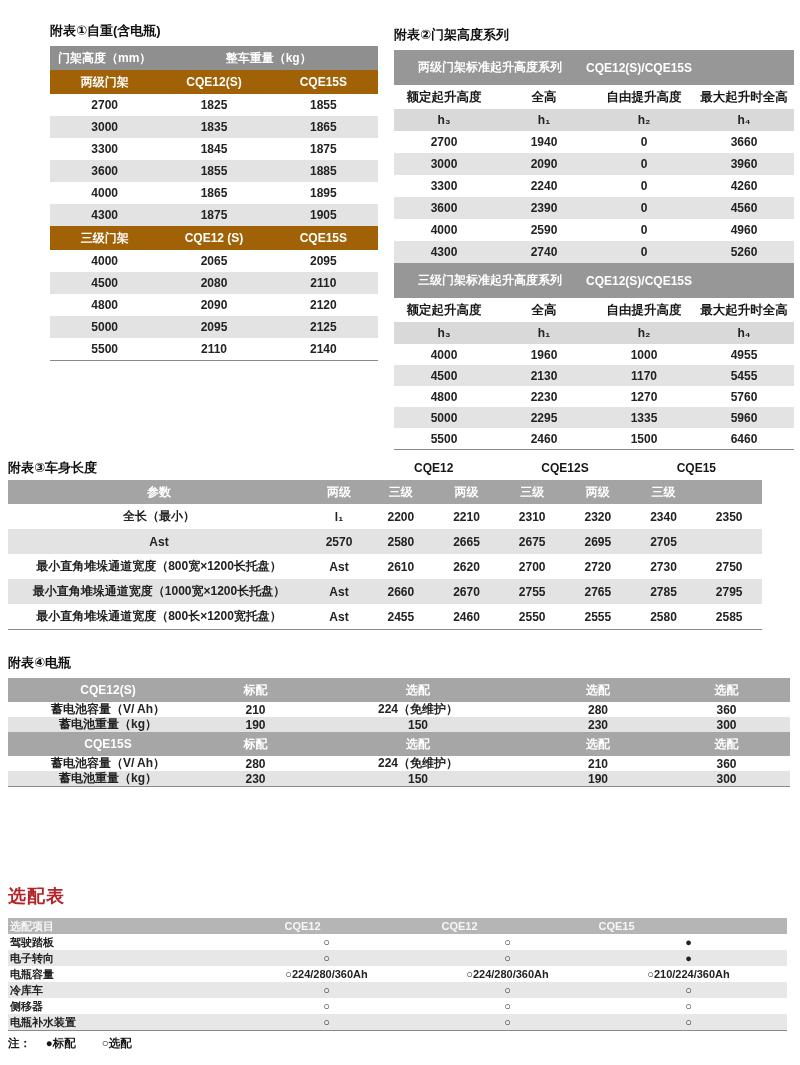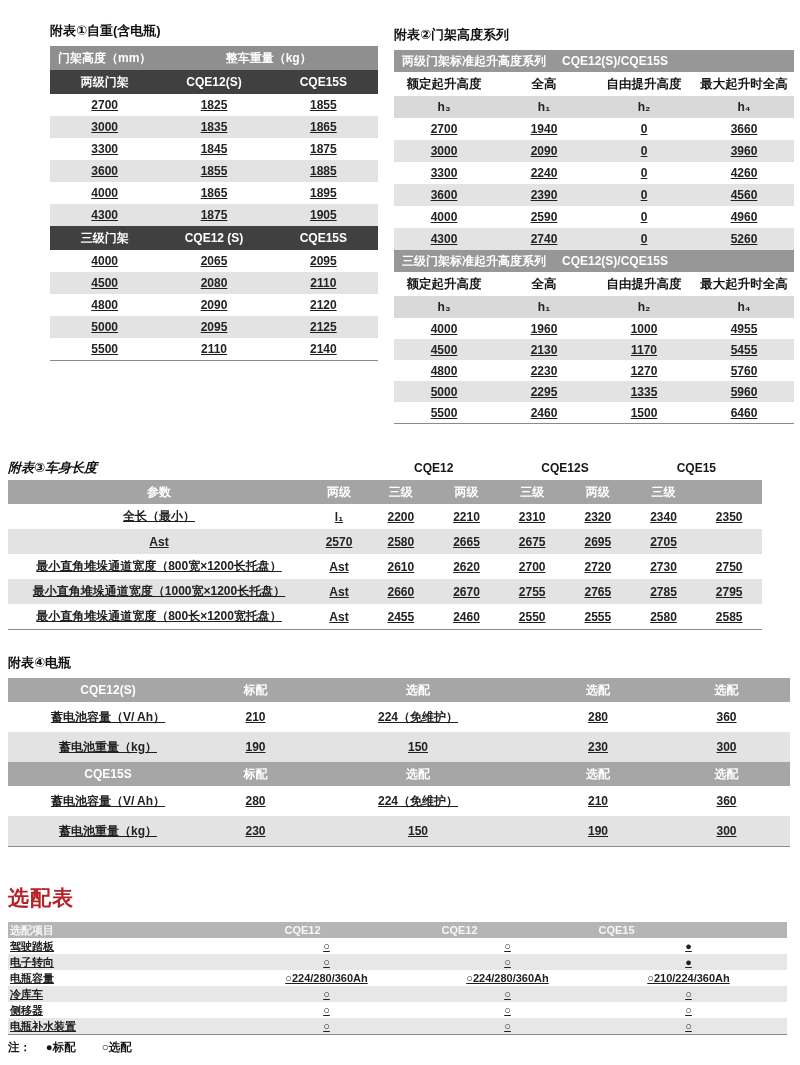--- a/index.html
+++ b/index.html
@@ -13,27 +13,27 @@
   .sec-title{
     font-size:13px;font-weight:700;color:#111;margin:0 0 6px 0;white-space:nowrap;
   }
   .tbl{width:100%;border-bottom:1px solid #8a8a8a;}
   .row{display:grid;align-items:center;}
   .cell{
     text-align:center;font-size:12px;font-weight:700;color:#222;
     white-space:nowrap;overflow:hidden;
   }
   
-  .row-data{height:22px;background:#ffffff;text-decoration:underline;}
+  .row-data{height:22px;background:#ffffff;}
   .row-data.alt{background:#e3e3e3;}
   .row-head1{height:24px;background:#8f8f8f;}
   .row-head1 .cell{color:#fff;}
-  .row-head2{height:24px;background:#404040;}
+  .row-head2{height:24px;background:#a16207;}
   .row-head2 .cell{color:#fff;}
-  .row-band{height:22px;background:#979797;display:flex;align-items:center;gap:16px;padding-left:8px;}
+  .row-band{height:35px;background:#979797;display:flex;align-items:center;gap:24px;padding-left:24px;}
   .row-band .cell{color:#fff;text-align:left;}
   .row-colhead{height:24px;background:#fff;}
   .row-colhead .cell{color:#161616;font-size:12.5px;}
   .row-sub{height:22px;background:#d9d9d9;}
   .row-models{height:24px;background:#fff;}
   .row-head{height:24px;background:#a6a6a6;}
   .row-head .cell{color:#fff;}
   
   .tbl-t1 .row{grid-template-columns:repeat(3,1fr);}
   .tbl-t1 .row-head1{grid-template-columns:repeat(3,1fr);}
@@ -46,24 +46,24 @@
   
   .tbl-t3 .row{grid-template-columns:302px 58px repeat(6,1fr);}
   .tbl-t3 .row-models .cell:nth-child(1){grid-column:3 / span 2;}
   .tbl-t3 .row-models .cell:nth-child(2){grid-column:5 / span 2;}
   .tbl-t3 .row-models .cell:nth-child(3){grid-column:7 / span 2;}
   .tbl-t3 .row-models .cell{color:#161616;}
   .tbl-t3 .row-head{background:#a4a4a4;}
   .tbl-t3 .row-data{height:25px;}
   
   .tbl-t4 .row{grid-template-columns:200px 95px 230px 130px 1fr;}
-  .tbl-t4 .row-data{height:30px;}
+  .tbl-t4 .row-data{height:15px;}
   
   .title-red{
-    font-size:21px;font-weight:700;color:#b42328;margin:0 0 10px 0;letter-spacing:1px;
+    font-size:18px;font-weight:700;color:#b42328;margin:0 0 10px 0;letter-spacing:1px;
   }
   .tbl-t5 .row{grid-template-columns:216px 157px 157px 157px 1fr;}
   .tbl-t5 .row-head{height:16px;background:#b5b5b5;}
   .tbl-t5 .row-head .cell{font-size:11px;color:#f7f7f7;}
   .tbl-t5 .row-data{height:16px;gap:24px;}
   .tbl-t5 .row-data.alt{background:#e7e7e7;}
   .tbl-t5 .cell{font-size:11px;}
   .tbl-t5 .cell:nth-child(1){text-align:left;padding-left:2px;}
   .note{
     font-size:11.5px;font-weight:700;color:#161616;margin-top:5px;white-space:pre;
@@ -249,21 +249,21 @@
         <div class="row row-data">
           <div class="cell">5500</div>
           <div class="cell">2460</div>
           <div class="cell">1500</div>
           <div class="cell">6460</div>
         </div>
       </div>
   </section>
 
   <section style="left:8px;top:456px;width:754px;">
-    <div class="sec-title" style="position:absolute;left:0;top:3px;margin:0;font-style:italic;">附表③车身长度</div>
+    <div class="sec-title" style="position:absolute;left:0;top:3px;margin:0;">附表③车身长度</div>
     <div class="tbl tbl-t3">
         <div class="row row-models">
           <div class="cell">CQE12</div>
           <div class="cell">CQE12S</div>
           <div class="cell">CQE15</div>
         </div>
         <div class="row row-head">
           <div class="cell">参数</div>
           <div class="cell">两级</div>
           <div class="cell">三级</div>

